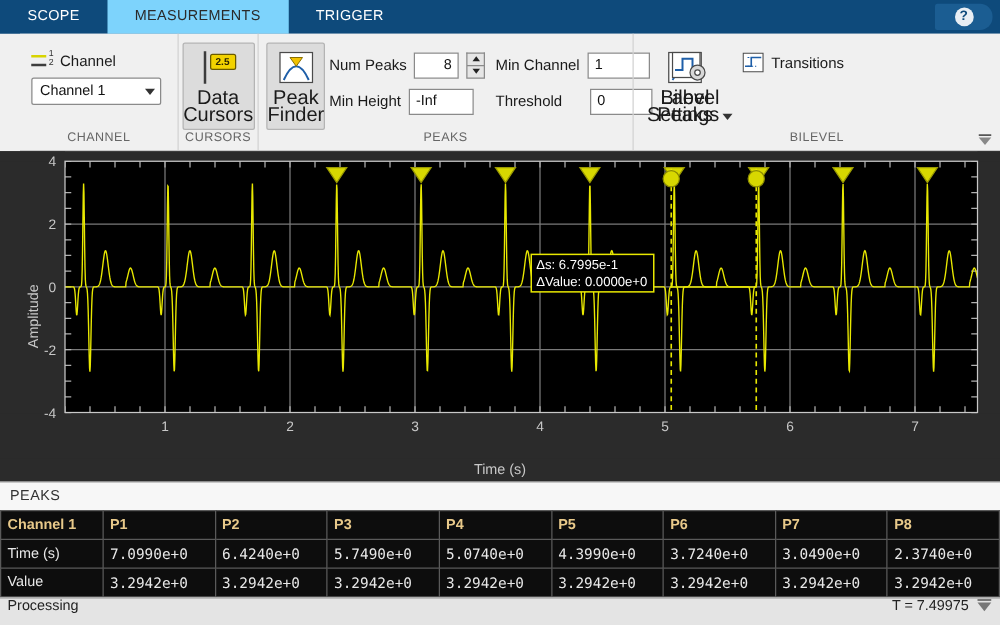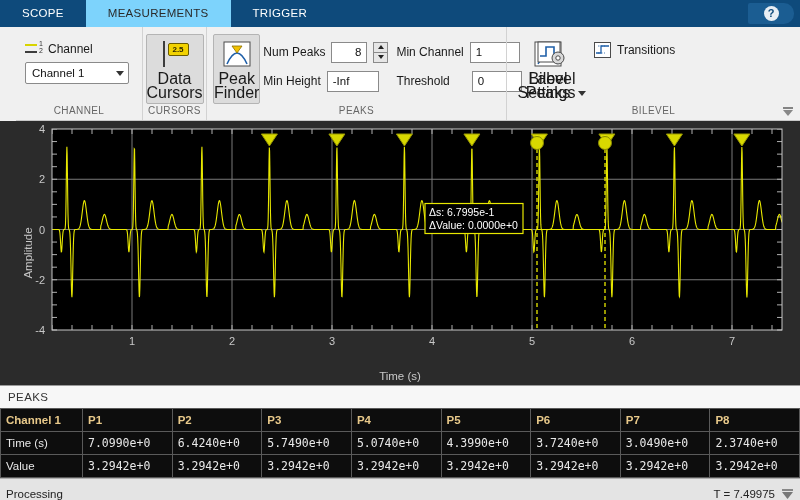--- a/index.html
+++ b/index.html
@@ -128,21 +128,21 @@
     border: 1px solid #5a5a5a; height: 23px; font-size: 11.5px; text-align: left;
     padding: 0 5px; font-weight: normal; color: #e8e8e8;
     font-family: "DejaVu Sans Mono", monospace; overflow: hidden; white-space: nowrap;
   }
   table.peaks th { color: #e8c98a; font-family: "Liberation Sans", sans-serif; font-weight: bold; font-size: 11.5px; }
   table.peaks td.rowhdr { color: #e8e8e8; font-family: "Liberation Sans", sans-serif; }
   table.peaks col.c0 { width: 82px; }
 
   .statusbar {
     height: 22px; background: #e4e4e4; border-top: 1px solid #b0b0b0;
-    display: flex; align-items: flex-end; padding: 0 6px; flex: none;
+    display: flex; align-items: flex-start; padding: 0 6px; flex: none;
   }
   .statusbar .left { flex: 1; font-size: 11.5px; color: #222; }
   .statusbar .right { font-size: 11.5px; color: #222; margin-right: 6px; }
 </style>
 </head>
 <body>
 
 <div id="app">
 
   <div class="tabbar">

